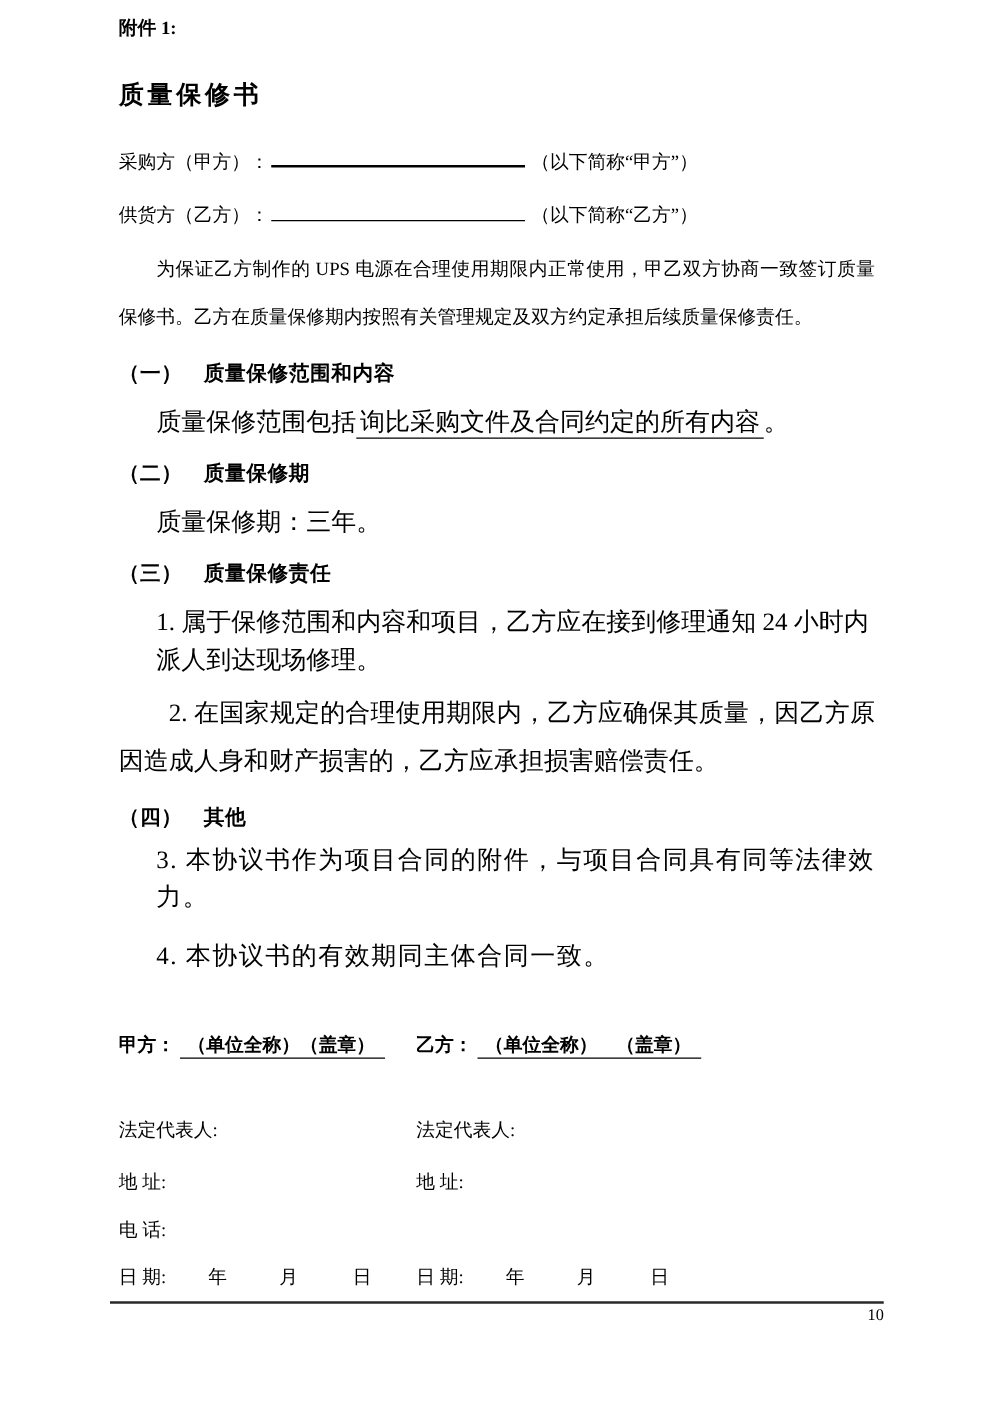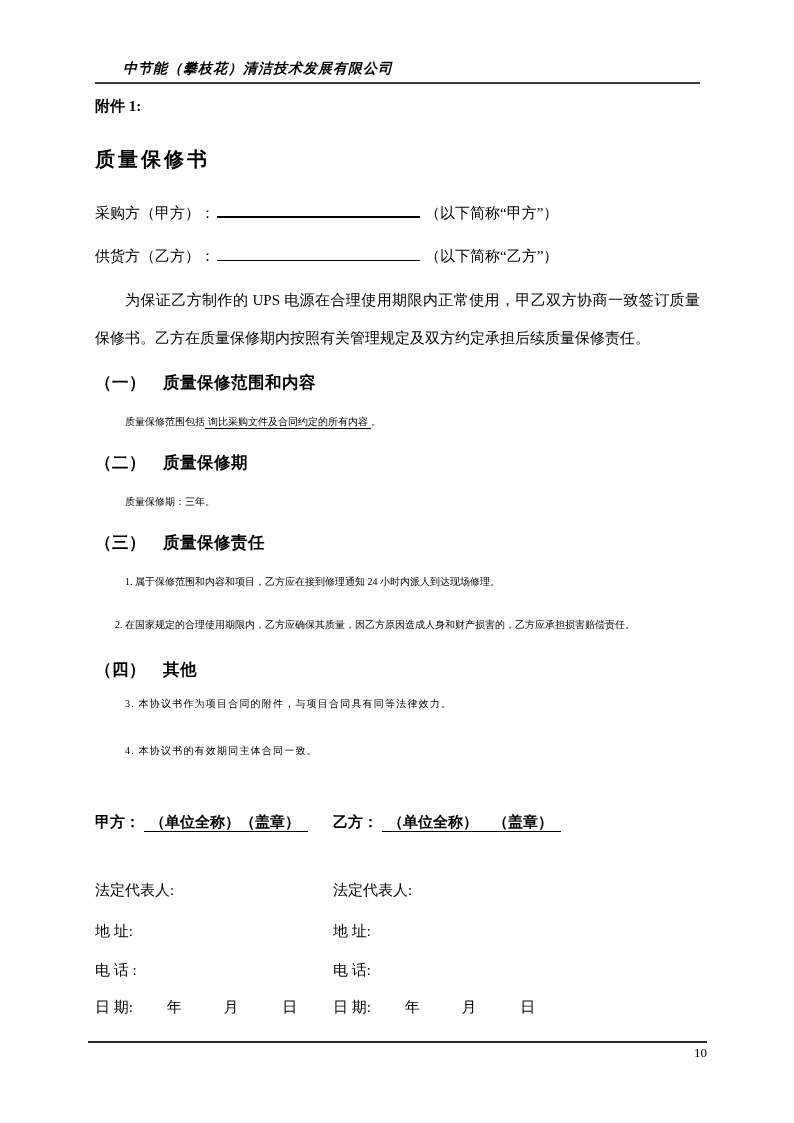--- a/index.html
+++ b/index.html
@@ -70,21 +70,21 @@
   .sec-heading {
     margin-top: 15px;
     font-size: 16.5px;
     font-weight: bold;
     letter-spacing: 0.5px;
   }
   .sec-heading .num { margin-right: 17px; }
   .sec-body, .item {
     margin-top: 13px;
     margin-left: 30px;
-    font-size: 10px;
+    font-size: 20px;
     line-height: 30px;
   }
   .item.wrap {
     margin-left: 0;
     text-indent: 2em;
     line-height: 38px;
     text-align: justify;
     margin-top: 9px;
   }
   .item.spaced { letter-spacing: 3.5px; margin-top: 10px; }
@@ -135,23 +135,20 @@
     display: inline-block;
     margin-top: 1px;
     font-size: 13px;
   }
 </style>
 </head>
 <body>
 
 <div class="page">
 
-  <div class="doc-header">
-    <span class="company">中节能（攀枝花）清洁技术发展有限公司</span>
-  </div>
 
   <div class="attachment">附件 1:</div>
 
   <h1 class="title">质量保修书</h1>
 
   <div class="party-row">
     <span>采购方（甲方）：</span>
     <span class="blank thick"></span>
     <span>（以下简称“甲方”）</span>
   </div>
@@ -201,21 +198,20 @@
     <div>法定代表人:</div>
     <div>法定代表人:</div>
   </div>
 
   <div class="sig-line addr">
     <div>地 址:</div>
     <div>地 址:</div>
   </div>
 
   <div class="sig-line phone">
-    <div>电 话 :</div>
     <div>电 话:</div>
   </div>
 
   <div class="sig-line date">
     <div>
       <span>日 期:</span>
       <span class="date-part year">年</span>
       <span class="date-part month">月</span>
       <span class="date-part day">日</span>
     </div>

